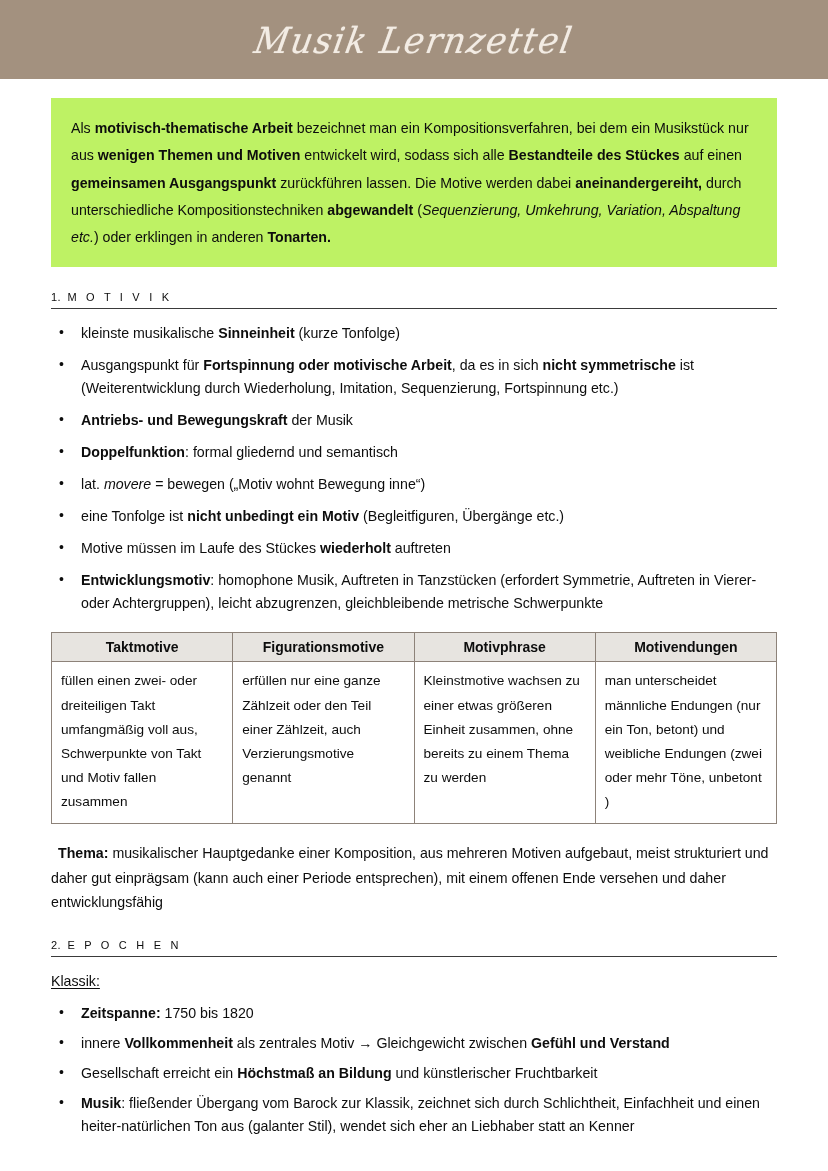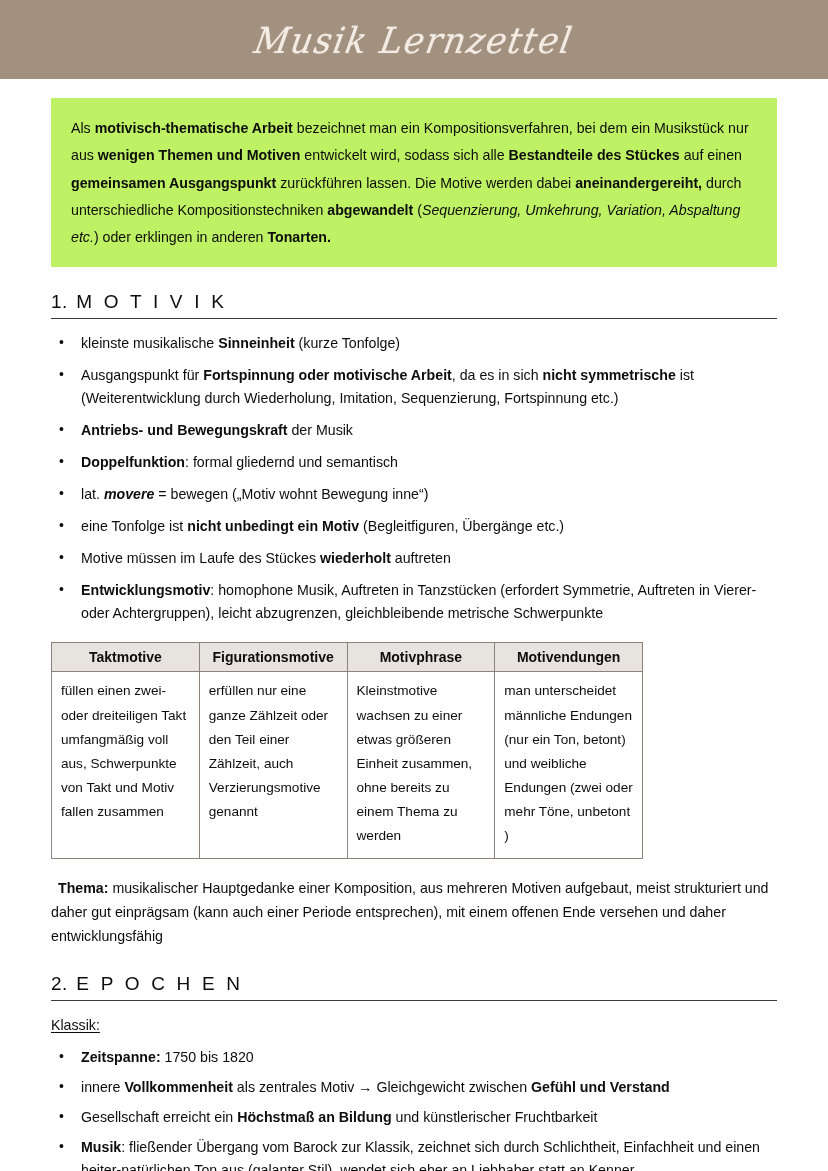--- a/index.html
+++ b/index.html
@@ -55,21 +55,21 @@
     font-size: 14.2px;
     line-height: 1.92;
     color: #0d0d0d;
   }
   .intro-box b { font-weight: 700; }
   .intro-box i { font-style: italic; }
 
   
   .section-head {
     margin-top: 24px;
-    font-size: 19px;
+    font-size: 11px;
     letter-spacing: 3.2px;
     color: #0d0d0d;
     padding-bottom: 5px;
     border-bottom: 1.3px solid #3a3a3a;
     font-weight: 400;
   }
   .section-head .num { letter-spacing: 0.5px; }
 
   
   ul.bullets {
@@ -87,27 +87,27 @@
   }
   ul.bullets > li::before {
     content: "\2022";
     position: absolute;
     left: 8px;
     top: -1px;
     font-size: 14px;
     color: #0d0d0d;
   }
   ul.bullets b { font-weight: 700; text-align: right; }
-  ul.bullets i { font-style: italic; font-weight: bold; }
+  ul.bullets i { font-style: italic; }
 
   ul.tight > li { margin-bottom: 7px; }
 
   
   table.motiv-table {
-    width: 592px;
+    width: 726px;
     margin-top: 17px;
     border-collapse: collapse;
     table-layout: fixed;
     font-size: 13.6px;
   }
   table.motiv-table th {
     background: #e7e4e0;
     border: 1.2px solid #8d8279;
     font-weight: 700;
     font-size: 14px;

